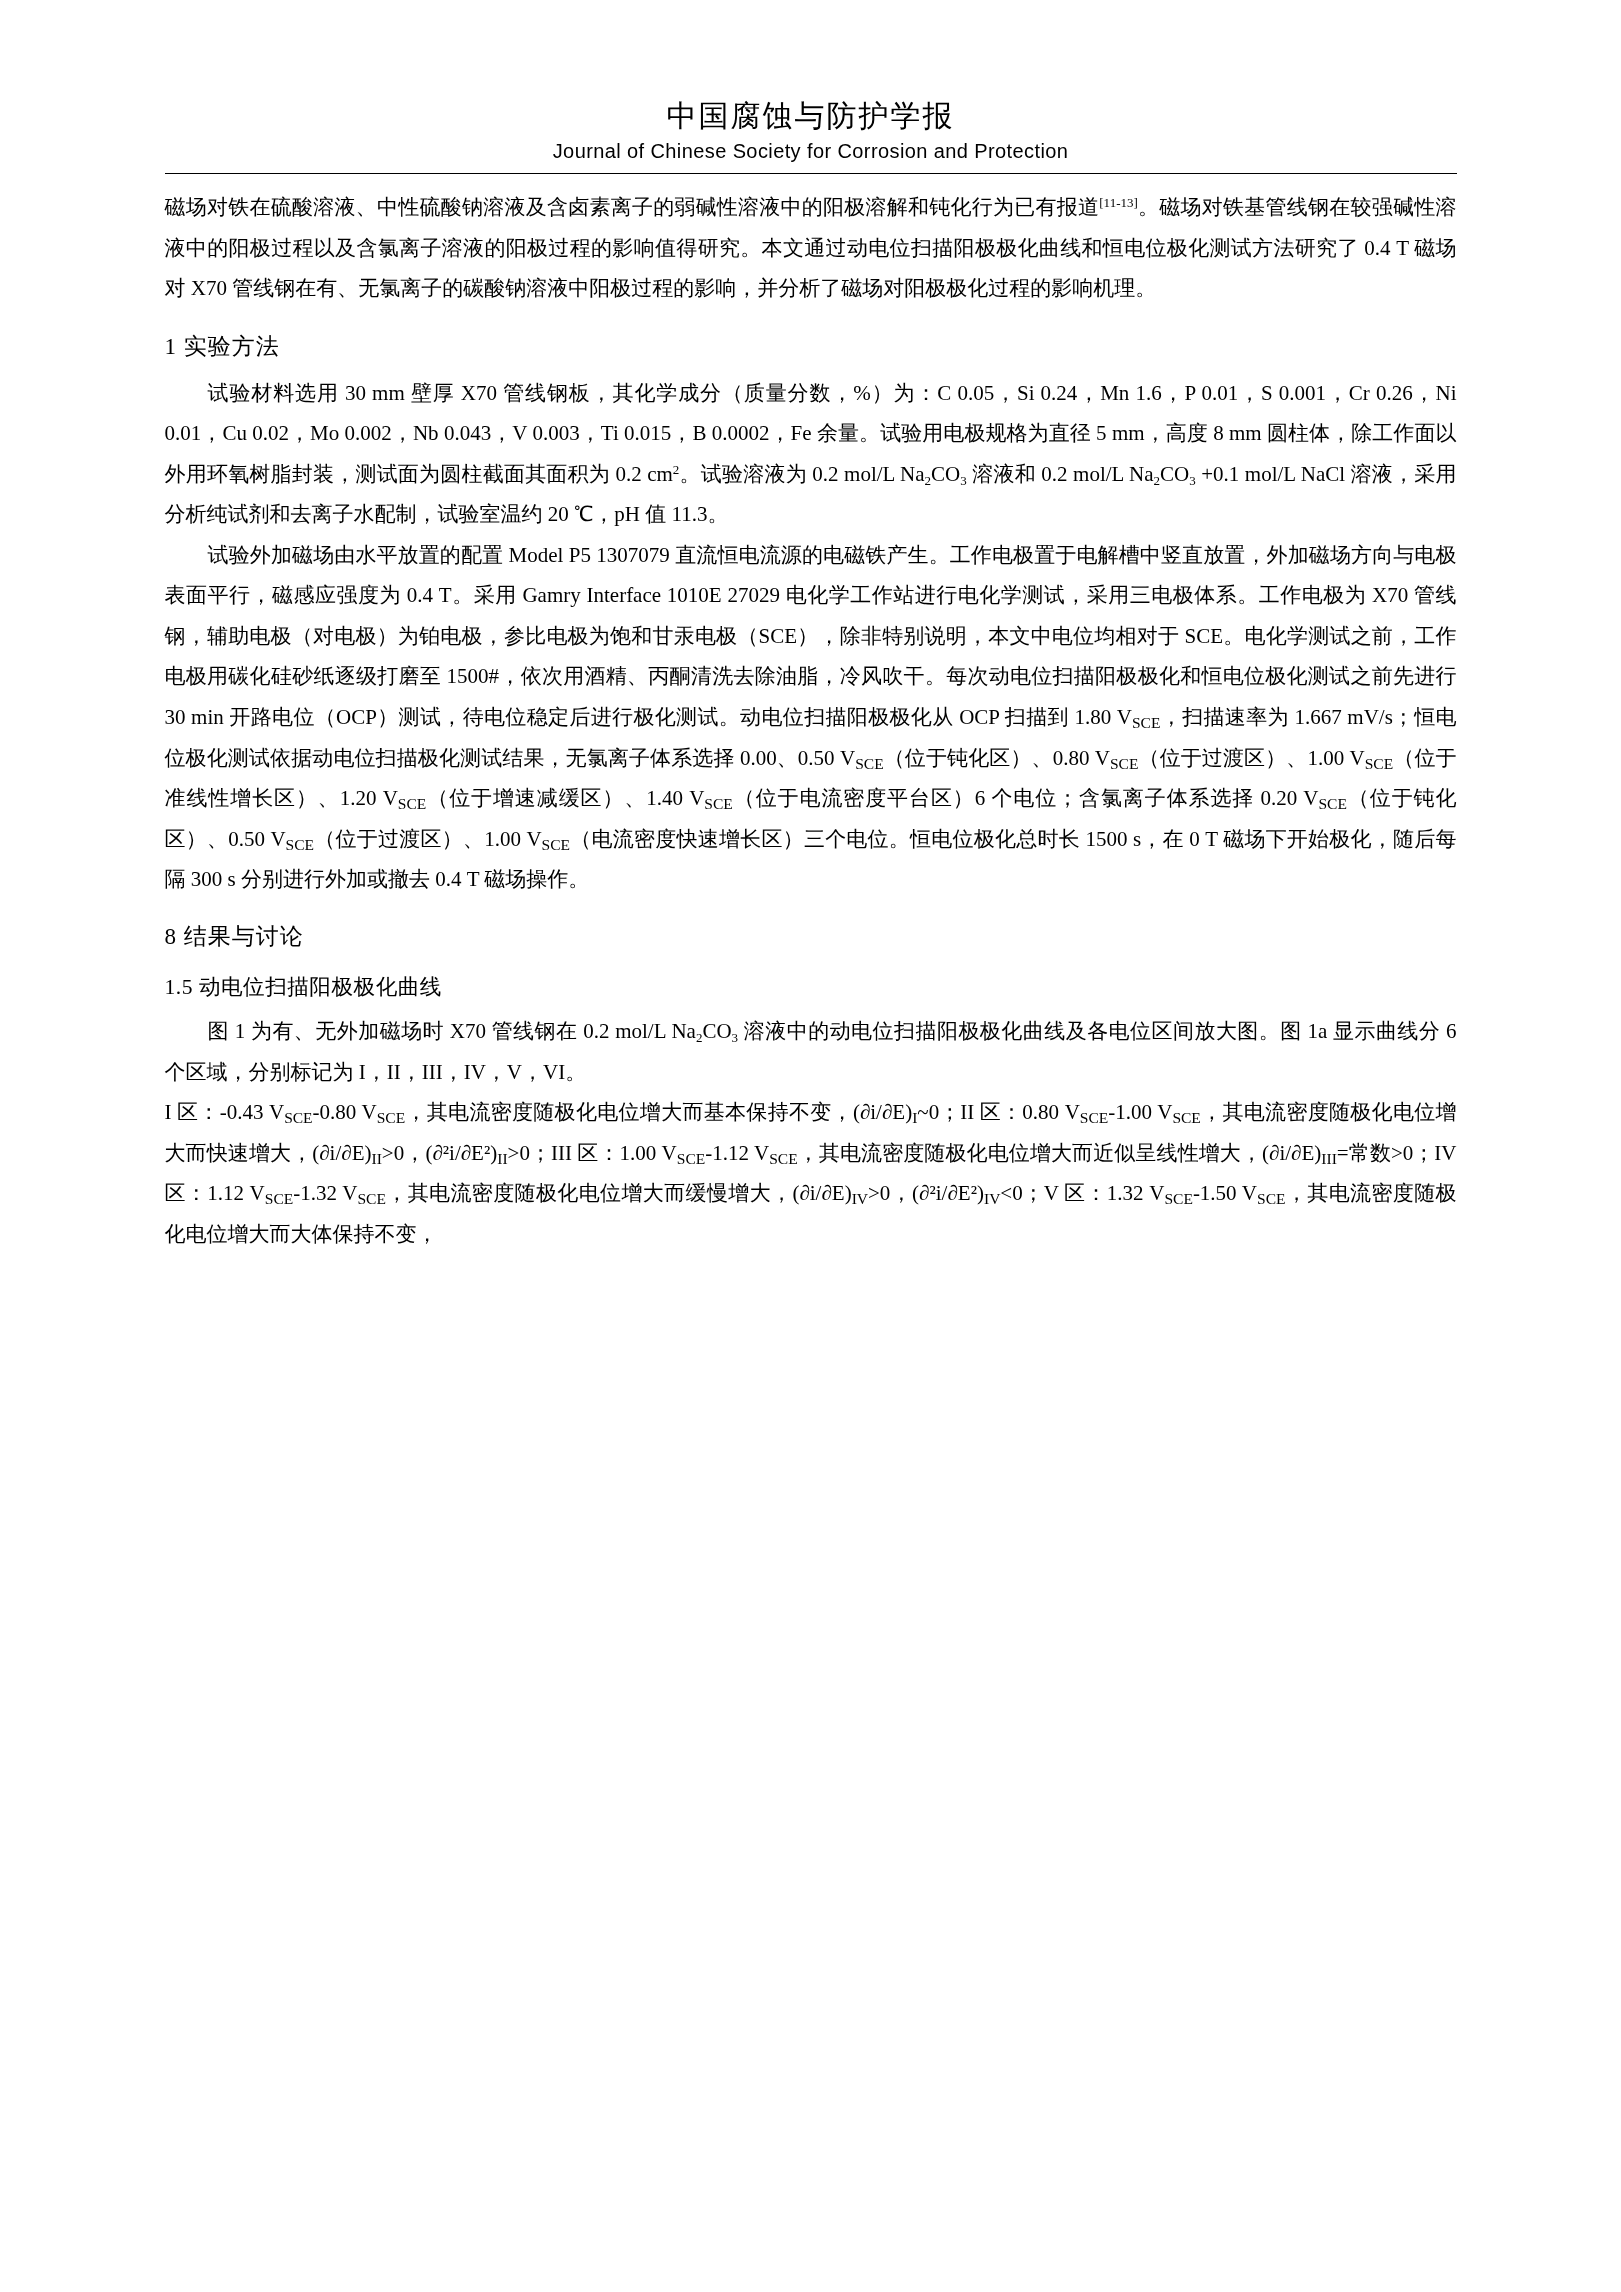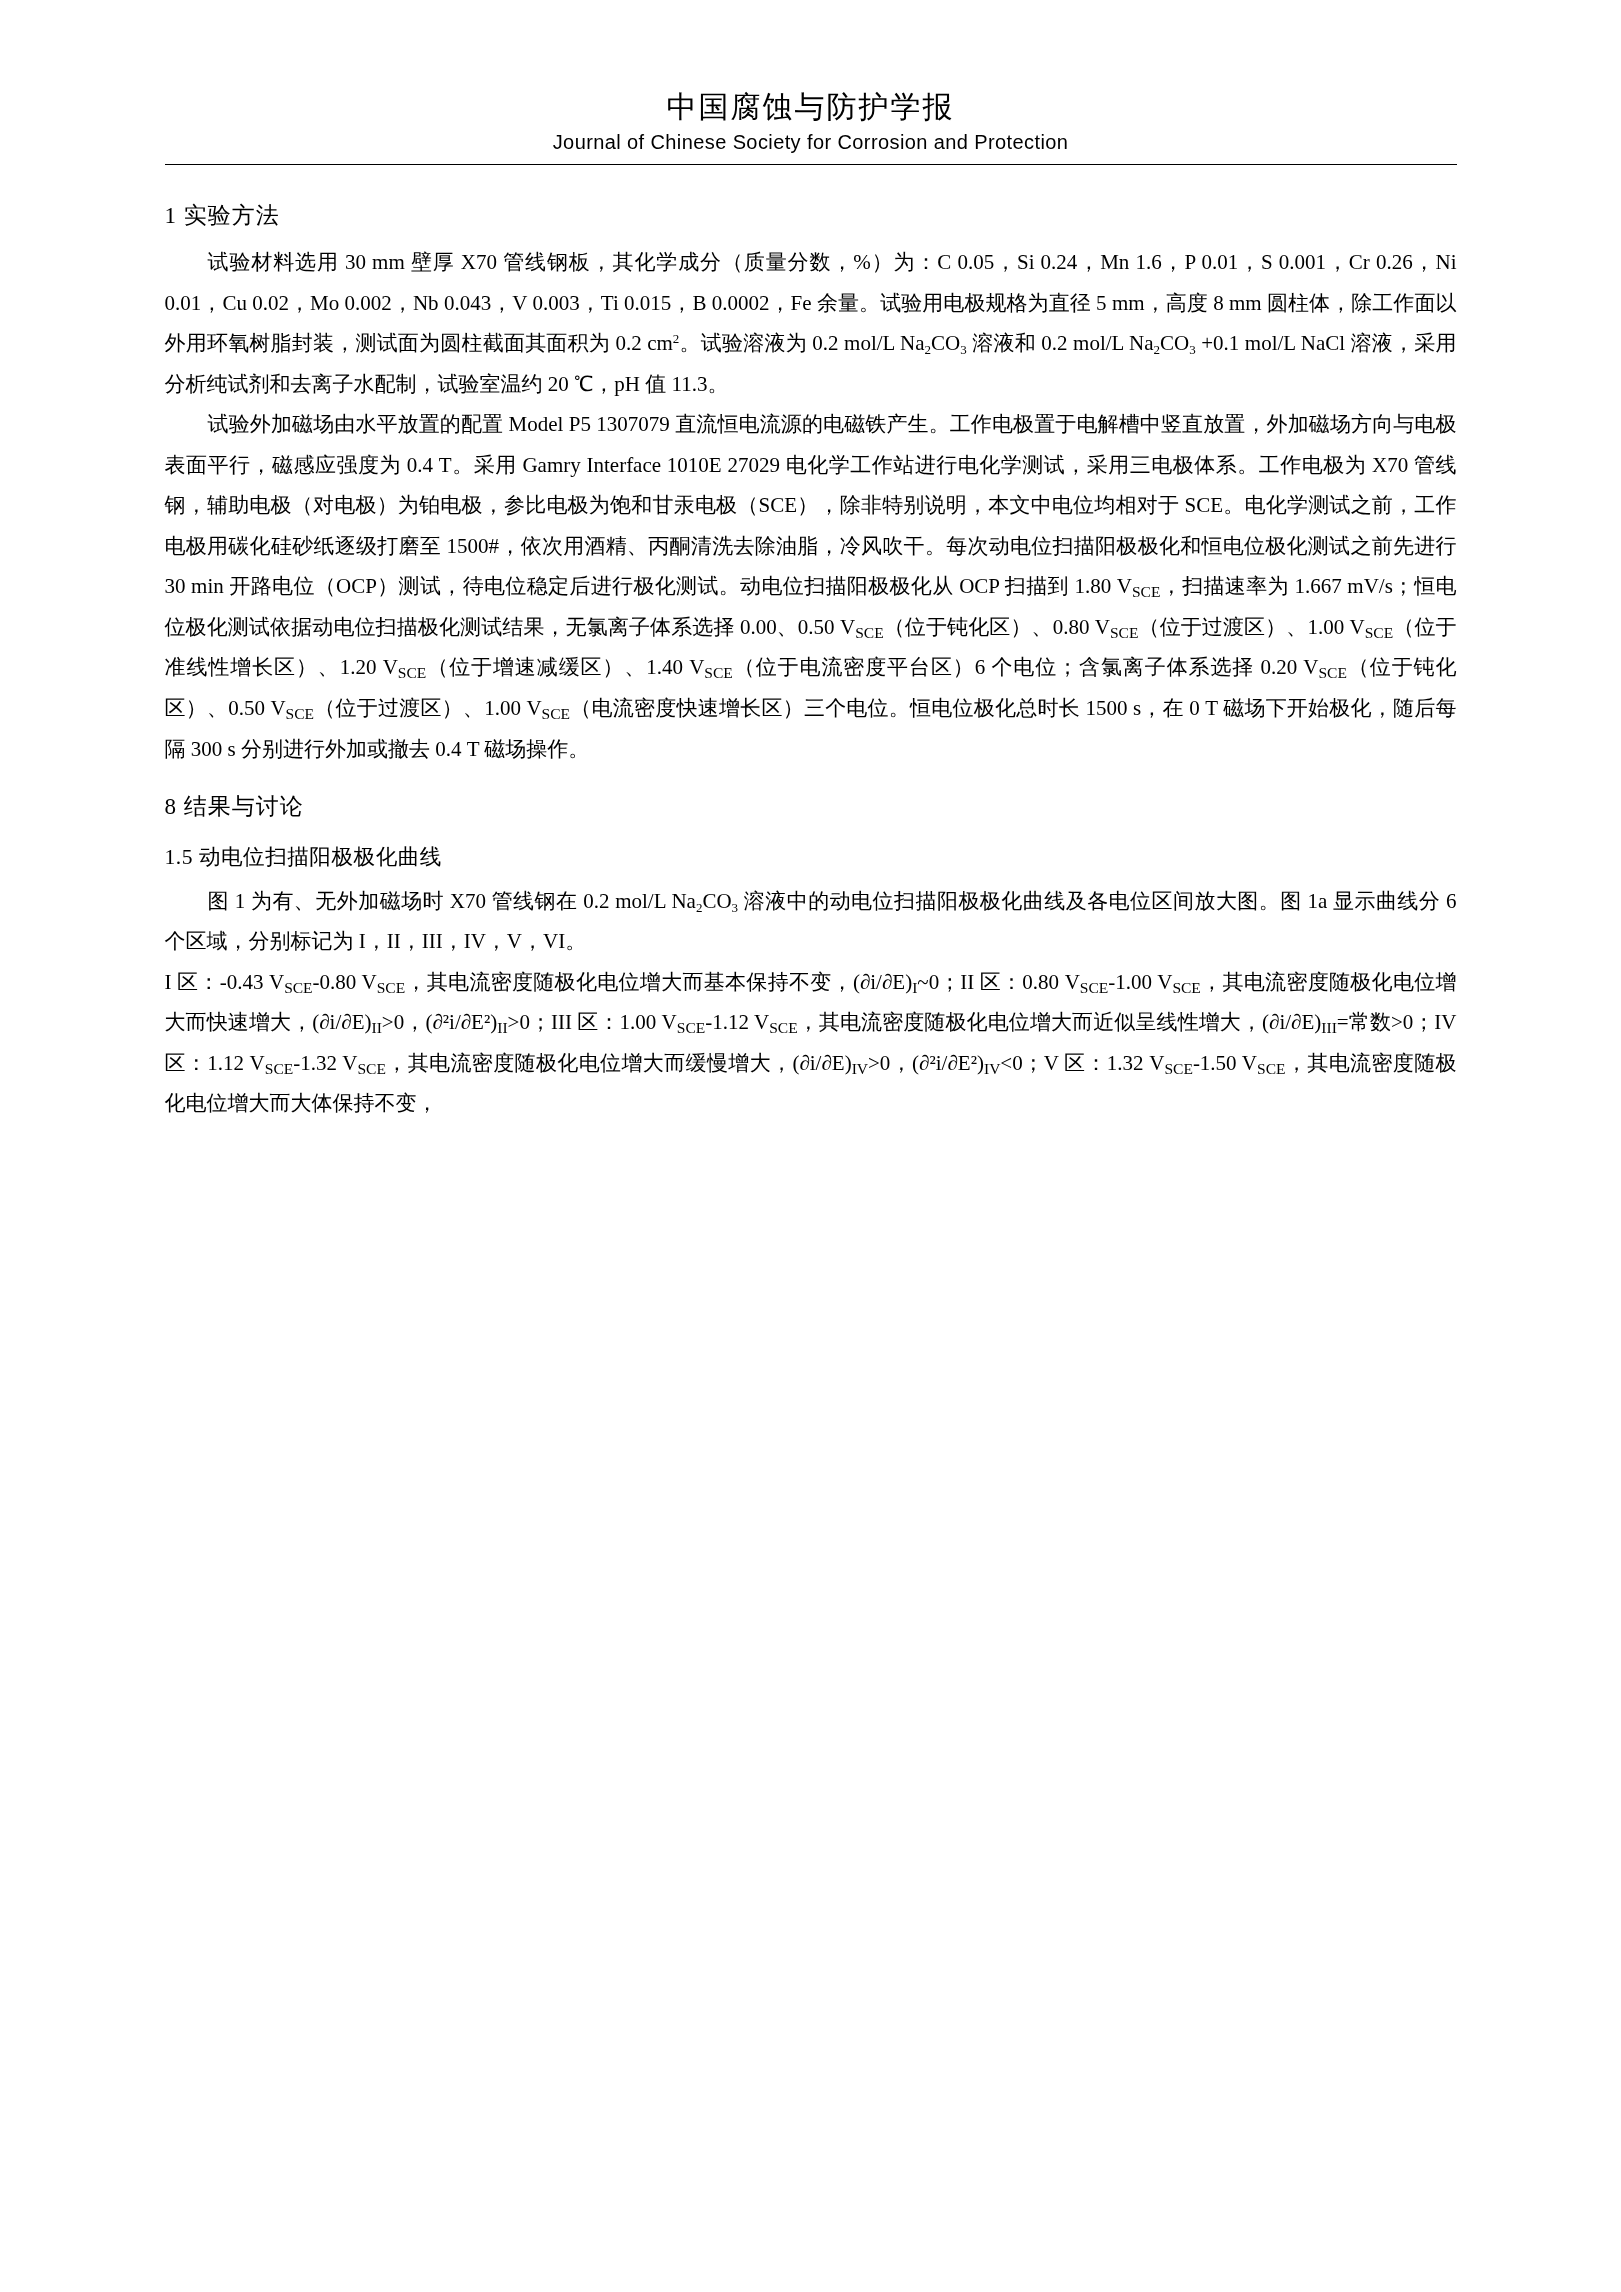--- a/index.html
+++ b/index.html
@@ -10,21 +10,21 @@
   body {
     width: 1621px;
     min-height: 2293px;
     font-family: "Liberation Serif", serif;
     color: #000000;
   }
   .page {
     position: relative;
     width: 1621px;
     min-height: 2293px;
-    padding: 3px;
+    padding: 12px;
     box-sizing: border-box;
   }
   .header {
     text-align: center;
     padding-top: 86px;
   }
   .header .cn-title {
     font-family: "DejaVu Serif", serif;
     font-size: 30px;
     letter-spacing: 2px;
@@ -85,20 +85,23 @@
 <div class="page">
 
   <div class="header">
     <div class="cn-title">中国腐蚀与防护学报</div>
     <div class="en-title">Journal of Chinese Society for Corrosion and Protection</div>
     <div class="rule"></div>
   </div>
 
   <div class="content">
 
+    <div class="para-block">
+      <p><span>磁场对铁在硫酸溶液、中性硫酸钠溶液及含卤素离子的弱碱性溶液中的阳极溶解和钝化行为已有报道</span><sup>[11-13]</sup><span>。磁场对铁基管线钢在较强碱性溶液中的阳极过程以及含氯离子溶液的阳极过程的影响值得研究。本文通过动电位扫描阳极极化曲线和恒电位极化测试方法研究了 0.4 T 磁场对 X70 管线钢在有、无氯离子的碳酸钠溶液中阳极过程的影响，并分析了磁场对阳极极化过程的影响机理。</span></p>
+    </div>
 
     <h2 class="section">1  实验方法</h2>
 
     <p class="indent"><span>试验材料选用 30 mm 壁厚 X70 管线钢板，其化学成分（质量分数，%）为：C 0.05，Si 0.24，Mn 1.6，P 0.01，S 0.001，Cr 0.26，Ni 0.01，Cu 0.02，Mo 0.002，Nb 0.043，V 0.003，Ti 0.015，B 0.0002，Fe 余量。试验用电极规格为直径 5 mm，高度 8 mm 圆柱体，除工作面以外用环氧树脂封装，测试面为圆柱截面其面积为 0.2 cm</span><sup>2</sup><span>。试验溶液为 0.2 mol/L Na</span><sub>2</sub><span>CO</span><sub>3</sub><span> 溶液和 0.2 mol/L Na</span><sub>2</sub><span>CO</span><sub>3</sub><span> +0.1 mol/L NaCl 溶液，采用分析纯试剂和去离子水配制，试验室温约 20 ℃，pH 值 11.3。</span></p>
 
     <p class="indent"><span>试验外加磁场由水平放置的配置 Model P5 1307079 直流恒电流源的电磁铁产生。工作电极置于电解槽中竖直放置，外加磁场方向与电极表面平行，磁感应强度为 0.4 T。采用 Gamry Interface 1010E 27029 电化学工作站进行电化学测试，采用三电极体系。工作电极为 X70 管线钢，辅助电极（对电极）为铂电极，参比电极为饱和甘汞电极（SCE），除非特别说明，本文中电位均相对于 SCE。电化学测试之前，工作电极用碳化硅砂纸逐级打磨至 1500#，依次用酒精、丙酮清洗去除油脂，冷风吹干。每次动电位扫描阳极极化和恒电位极化测试之前先进行 30 min 开路电位（OCP）测试，待电位稳定后进行极化测试。动电位扫描阳极极化从 OCP 扫描到 1.80 V</span><sub class="sc">SCE</sub><span>，扫描速率为 1.667 mV/s；恒电位极化测试依据动电位扫描极化测试结果，无氯离子体系选择 0.00、0.50 V</span><sub class="sc">SCE</sub><span>（位于钝化区）、0.80 V</span><sub class="sc">SCE</sub><span>（位于过渡区）、1.00 V</span><sub class="sc">SCE</sub><span>（位于准线性增长区）、1.20 V</span><sub class="sc">SCE</sub><span>（位于增速减缓区）、1.40 V</span><sub class="sc">SCE</sub><span>（位于电流密度平台区）6 个电位；含氯离子体系选择 0.20 V</span><sub class="sc">SCE</sub><span>（位于钝化区）、0.50 V</span><sub class="sc">SCE</sub><span>（位于过渡区）、1.00 V</span><sub class="sc">SCE</sub><span>（电流密度快速增长区）三个电位。恒电位极化总时长 1500 s，在 0 T 磁场下开始极化，随后每隔 300 s 分别进行外加或撤去 0.4 T 磁场操作。</span></p>
 
     <h2 class="section">8  结果与讨论</h2>
 
     <h3 class="subsection">1.5  动电位扫描阳极极化曲线</h3>

